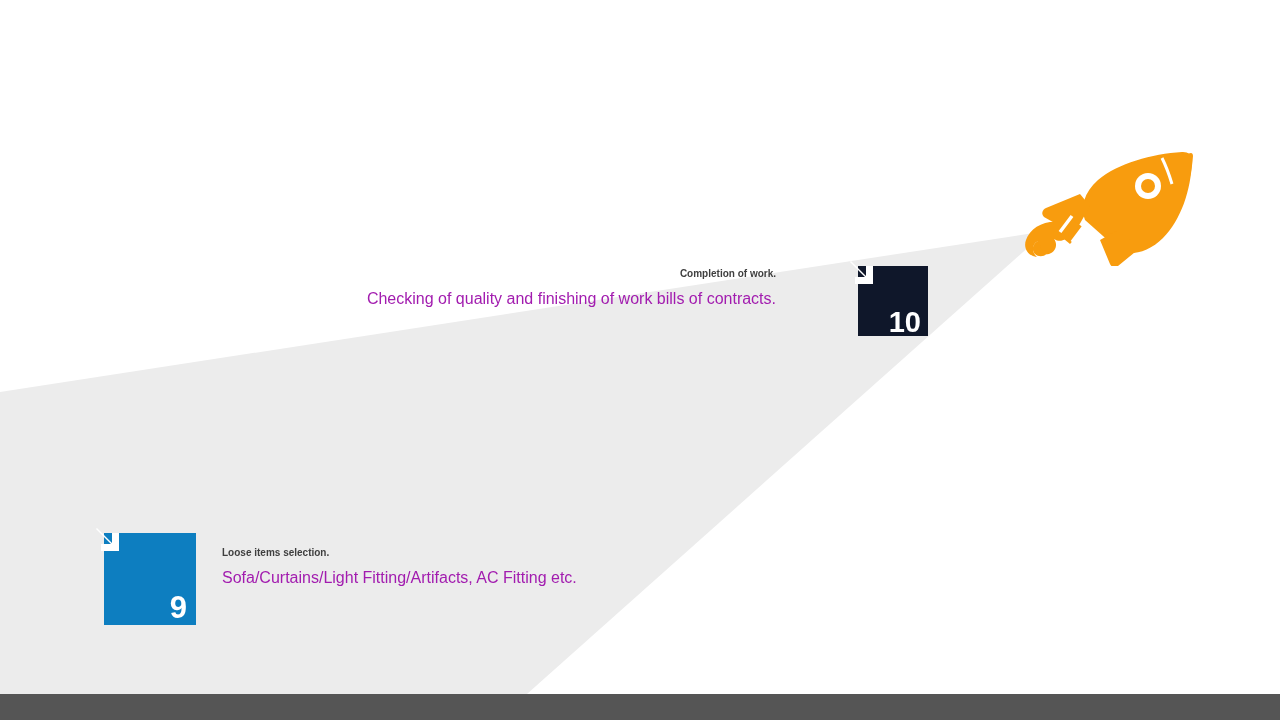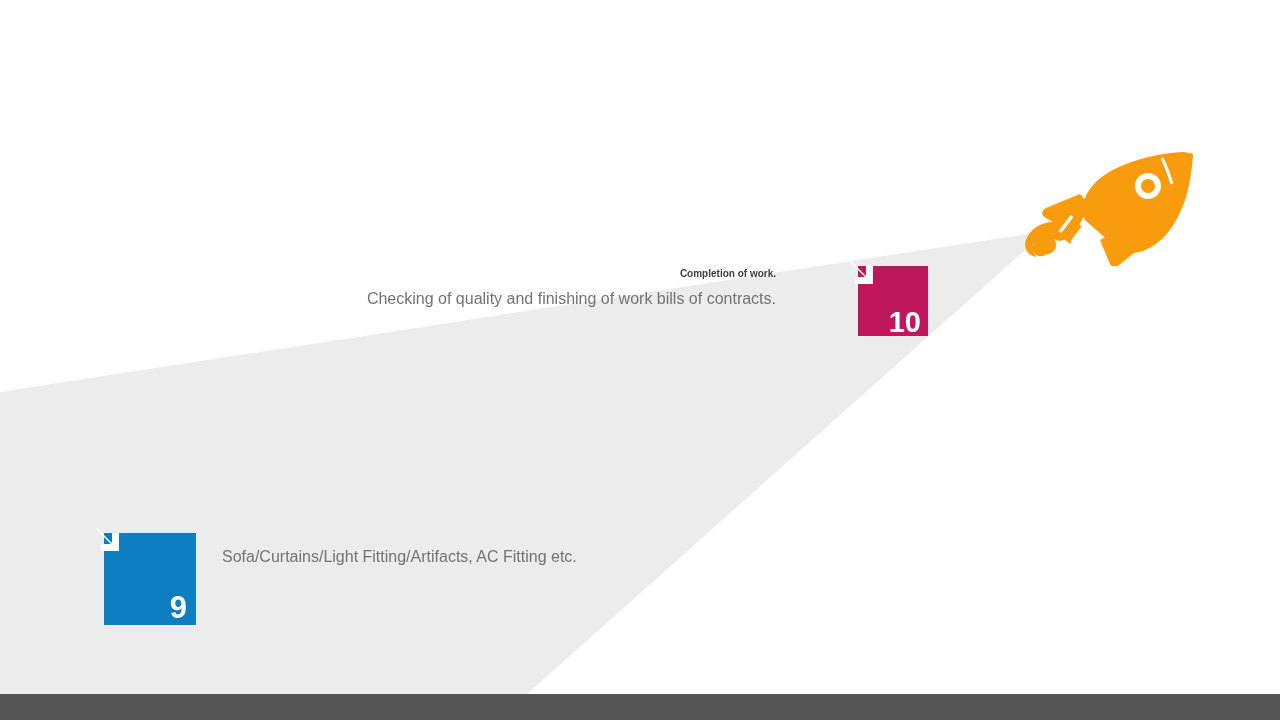--- a/index.html
+++ b/index.html
@@ -55,21 +55,21 @@
   
   .step {
     position: absolute;
   }
   .step-box {
     position: absolute;
     top: 0;
     width: 70px;
     height: 70px;
   }
-  .step-box.green { background: #be185d; }
+  .step-box.green { background: #0f172a; }
   .step-box.blue  { background: #0D7EC0; }
 
   .step-box .num {
     position: absolute;
     right: 7px;
     bottom: -1px;
     color: #ffffff;
     font-size: 29px;
     font-weight: bold;
     line-height: 1;
@@ -92,21 +92,21 @@
     font-size: 10px;
     font-weight: bold;
     color: #3f3f3f;
     line-height: 1.25;
     margin: 0 0 8px 0;
     white-space: nowrap;
   }
   .step-text .desc {
     font-size: 16px;
     font-weight: normal;
-    color: #737373;
+    color: #a21caf;
     line-height: 1.25;
     margin: 0;
     white-space: nowrap;
   }
 
   
   #step-10 { left: 858px; top: 266px; }
   #step-10 .step-box { left: 0; }
   #step-10 .step-text {
     right: 82px;
@@ -181,17 +181,18 @@
   </div>
 
   <div class="step" id="step-9">
     <div class="step-box blue">
       <svg class="corner-arrow" viewBox="0 0 34 34" aria-hidden="true">
         <path d="M5 4 L20 19 L20 9 L27 9 L27 27 L9 27 L9 20 L19 20 L4 5 Z" fill="#ffffff"></path>
       </svg>
       <span class="num">9</span>
     </div>
     <div class="step-text">
+      <p class="title">Loose items selection.</p>
       <p class="desc">Sofa/Curtains/Light Fitting/Artifacts, AC Fitting etc.</p>
     </div>
   </div>
 
 </div>
 
 </body></html>

